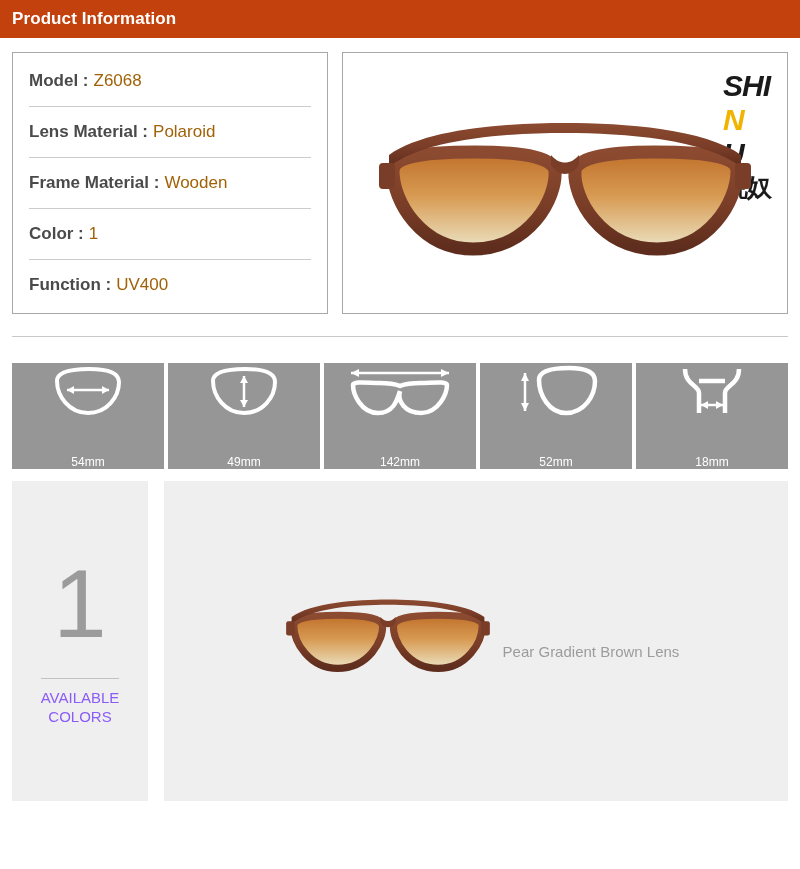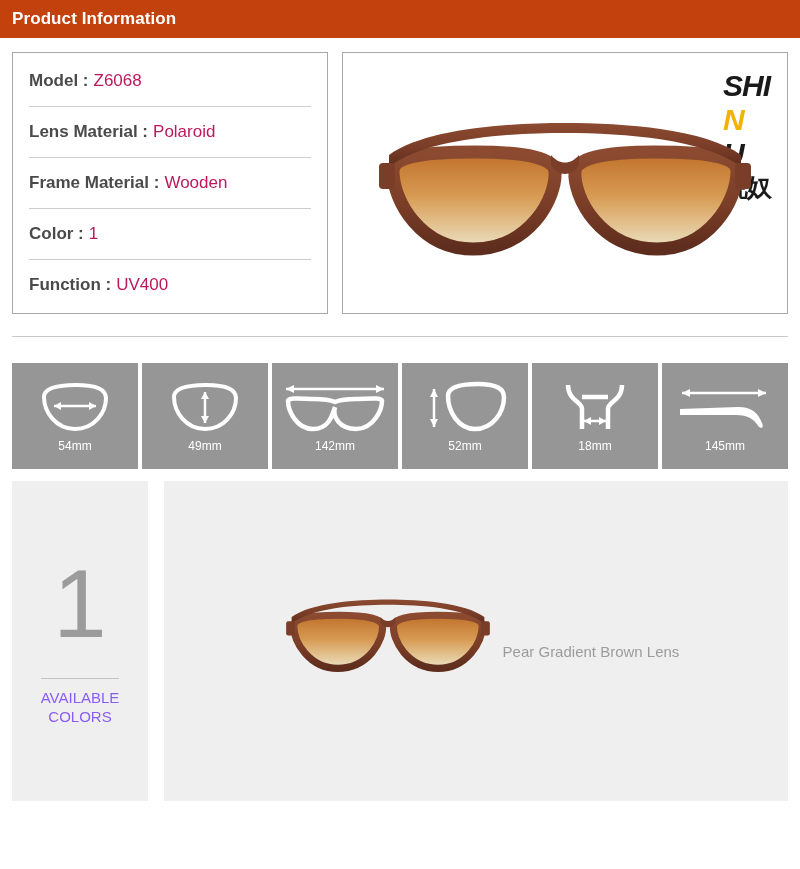--- a/index.html
+++ b/index.html
@@ -53,21 +53,21 @@
     border-bottom: 1px solid #cccccc;
     font-size: 17px;
     white-space: nowrap;
   }
   .spec-row:last-child { border-bottom: none; }
   .spec-label {
     font-weight: bold;
     color: #4a4a4a;
   }
   .spec-value {
-    color: #be185d;
+    color: #a16207;
     margin-left: 5px;
   }
 
   .photo-box {
     flex: 1;
     border: 1px solid #a8a8a8;
     height: 262px;
     box-sizing: border-box;
     position: relative;
     background: #ffffff;
@@ -114,21 +114,21 @@
     gap: 4px;
     padding: 26px 12px 0 12px;
   }
   .measure-tile {
     flex: 1;
     background: #969696;
     height: 106px;
     display: flex;
     flex-direction: column;
     align-items: center;
-    justify-content: center;
+    justify-content: space-between;
     gap: 2px;
   }
   .measure-label {
     color: #ffffff;
     font-size: 12px;
   }
 
   
   .bottom-section {
     display: flex;
@@ -315,29 +315,20 @@
       <path d="M16,6 C16,22 30,22 30,30 L30,50" fill="none" stroke="#ffffff" stroke-width="4.5"></path>
       <path d="M70,6 C70,22 56,22 56,30 L56,50" fill="none" stroke="#ffffff" stroke-width="4.5"></path>
       <line x1="30" y1="18" x2="56" y2="18" stroke="#ffffff" stroke-width="4.5"></line>
       <line x1="32" y1="42" x2="54" y2="42" stroke="#ffffff" stroke-width="2.5"></line>
       <path d="M32,42 L39,38 L39,46 Z" fill="#ffffff"></path>
       <path d="M54,42 L47,38 L47,46 Z" fill="#ffffff"></path>
     </svg>
     <div class="measure-label">18mm</div>
   </div>
 
-  <div class="measure-tile">
-    <svg width="110" height="58" viewBox="0 0 110 58">
-      <line x1="12" y1="14" x2="96" y2="14" stroke="#ffffff" stroke-width="2.5"></line>
-      <path d="M12,14 L20,10 L20,18 Z" fill="#ffffff"></path>
-      <path d="M96,14 L88,10 L88,18 Z" fill="#ffffff"></path>
-      <path d="M10,30 L68,28 C82,28 88,34 92,44 C94,48 92,50 89,48 C84,40 78,36 66,36 L10,36 Z" fill="#ffffff"></path>
-    </svg>
-    <div class="measure-label">145mm</div>
-  </div>
 </div>
 
 <div class="bottom-section">
 
   <div class="colors-panel">
     <div class="color-count">1</div>
     <div class="colors-rule"></div>
     <div class="colors-caption">
       <div>AVAILABLE</div>
       <div>COLORS</div>

